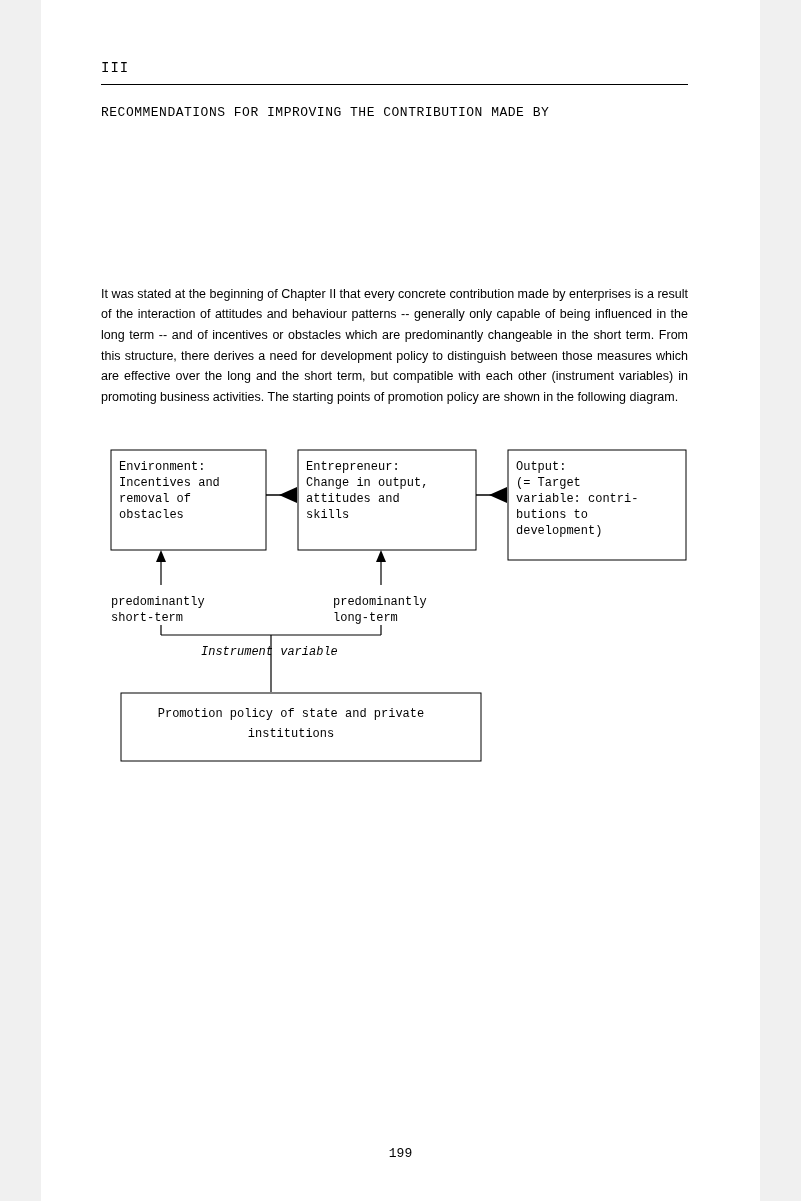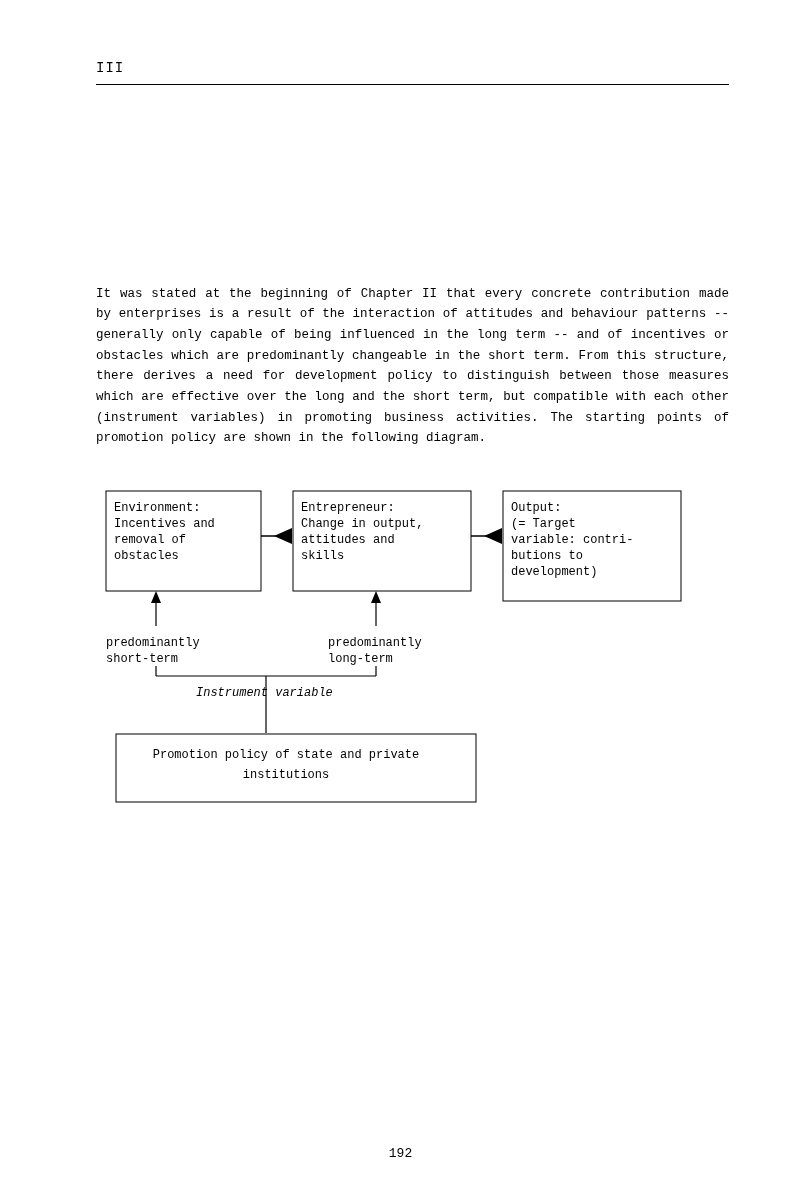--- a/index.html
+++ b/index.html
@@ -11,24 +11,24 @@
     body {
       background: #f0f0f0;
       display: flex;
       justify-content: center;
       align-items: flex-start;
       min-height: 1201px;
       font-family: 'Courier New', Courier, monospace;
     }
 
     .page {
-      width: 801px;
+      width: 719px;
       min-height: 1201px;
       background: #ffffff;
-      padding: 60px 72px 60px 96px;
+      padding: 60px 72px 60px 60px;
       position: relative;
     }
 
     .chapter-number {
       font-family: 'Courier New', Courier, monospace;
       font-size: 14px;
       font-weight: normal;
       letter-spacing: 1px;
       margin-bottom: 8px;
     }
@@ -42,21 +42,21 @@
     .chapter-title {
       font-family: 'Courier New', Courier, monospace;
       font-size: 13px;
       font-weight: normal;
       letter-spacing: 0.5px;
       line-height: 1.6;
       margin-bottom: 160px;
     }
 
     .body-text {
-      font-family: Liberation Mono, monospace;
+      font-family: Liberation Sans, sans-serif;
       font-size: 12.5px;
       line-height: 1.65;
       text-align: justify;
       margin-bottom: 32px;
     }
 
     .page-number {
       position: absolute;
       bottom: 40px;
       left: 50%;
@@ -73,21 +73,21 @@
   </style>
 </head>
 <body>
 
 <div class="page">
 
   <div class="chapter-number">III</div>
   <hr class="chapter-divider">
 
   <div class="chapter-title">
-    <br>
+    <span>RECOMMENDATIONS FOR IMPROVING THE CONTRIBUTION MADE BY</span><br>
   </div>
 
   <div class="body-text">It was stated at the beginning of Chapter II that every concrete contribution made by enterprises is a result of the interaction of attitudes and behaviour patterns -- generally only capable of being influenced in the long term -- and of incentives or obstacles which are predominantly changeable in the short term. From this structure, there derives a need for development policy to distinguish between those measures which are effective over the long and the short term, but compatible with each other (instrument variables) in promoting business activities.  The starting points of promotion policy are shown in the following diagram.</div>
 
   <div class="diagram-svg-wrapper">
     <svg width="660" height="380" viewBox="0 0 660 380" xmlns="http://www.w3.org/2000/svg" font-family="'Courier New', Courier, monospace" font-size="12">
 
       <rect x="10" y="10" width="155" height="100" fill="white" stroke="black" stroke-width="1"></rect>
       <text x="18" y="30">Environment:</text>
       <text x="18" y="46">Incentives and</text>
@@ -136,15 +136,15 @@
 
       <line x1="170" y1="220" x2="170" y2="252" stroke="black" stroke-width="1.2"></line>
 
       <rect x="20" y="253" width="360" height="68" fill="white" stroke="black" stroke-width="1"></rect>
       <text x="190" y="277" text-anchor="middle">Promotion policy of state and private</text>
       <text x="190" y="297" text-anchor="middle">institutions</text>
 
     </svg>
   </div>
 
-  <div class="page-number">192</div>
+  <div class="page-number">199</div>
 
 </div>
 
 </body></html>

